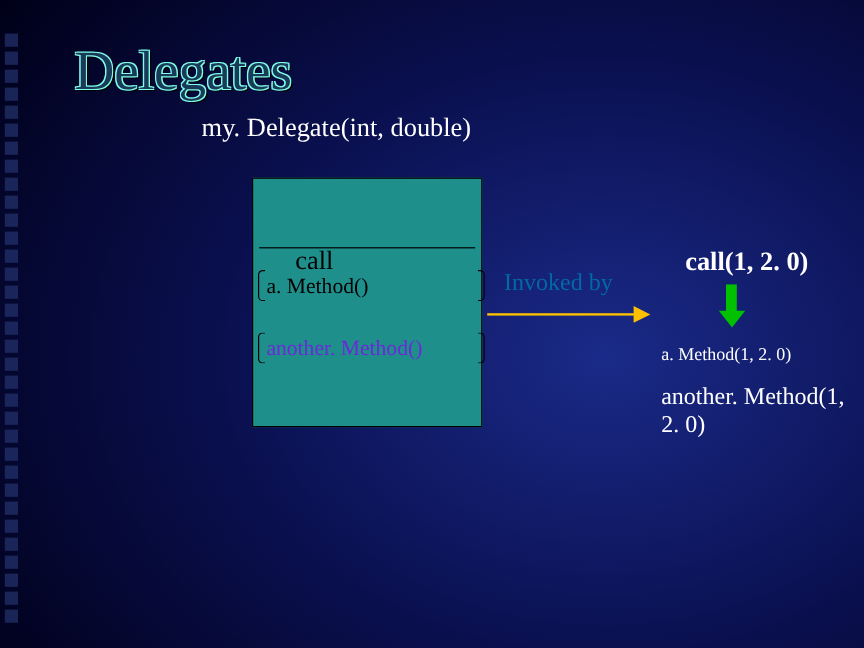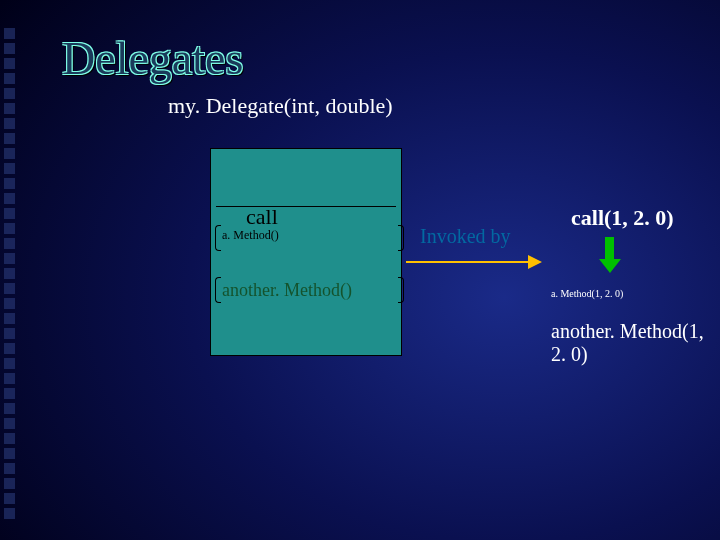--- a/index.html
+++ b/index.html
@@ -60,24 +60,24 @@
     margin-top: 44px;
   }
   .divider {
     position: absolute;
     left: 216px; top: 206px;
     width: 180px; height: 1px;
     background: #000000;
   }
   .m1-brace-l { position:absolute; left:215px; top:225px; width:6px; height:26px; border-left:1px solid #000; border-top:1px solid #000; border-bottom:1px solid #000; border-radius:4px 0 0 4px; }
   .m1-brace-r { position:absolute; left:398px; top:225px; width:6px; height:26px; border-right:1px solid #000; border-top:1px solid #000; border-bottom:1px solid #000; border-radius:0 4px 4px 0; }
-  .m1-label   { position:absolute; left:222px; top:228px; font-size:12px; color:#000; }
+  .m1-label   { position:absolute; left:222px; top:228px; font-size:18px; color:#000; }
   .m2-brace-l { position:absolute; left:215px; top:277px; width:6px; height:26px; border-left:1px solid #000; border-top:1px solid #000; border-bottom:1px solid #000; border-radius:4px 0 0 4px; }
   .m2-brace-r { position:absolute; left:398px; top:277px; width:6px; height:26px; border-right:1px solid #000; border-top:1px solid #000; border-bottom:1px solid #000; border-radius:0 4px 4px 0; }
-  .m2-label   { position:absolute; left:222px; top:280px; font-size:18px; color:#14532d; }
+  .m2-label   { position:absolute; left:222px; top:280px; font-size:18px; color:#6d28d9; }
   .invoked-label {
     position: absolute;
     left: 420px; top: 225px;
     font-size: 20px;
     color: #0369a1;
   }
   .arrow-line {
     position: absolute;
     left: 406px; top: 261px;
     width: 124px; height: 2px;
@@ -108,21 +108,21 @@
     position: absolute;
     left: 599px; top: 259px;
     width: 0; height: 0;
     border-left: 11px solid transparent;
     border-right: 11px solid transparent;
     border-top: 14px solid #00c000;
   }
   .res1 {
     position: absolute;
     left: 551px; top: 288px;
-    font-size: 10px;
+    font-size: 15px;
     color: #ffffff;
   }
   .res2 {
     position: absolute;
     left: 551px; top: 320px;
     font-size: 20px;
     color: #ffffff;
   }
 </style>
 </head>

